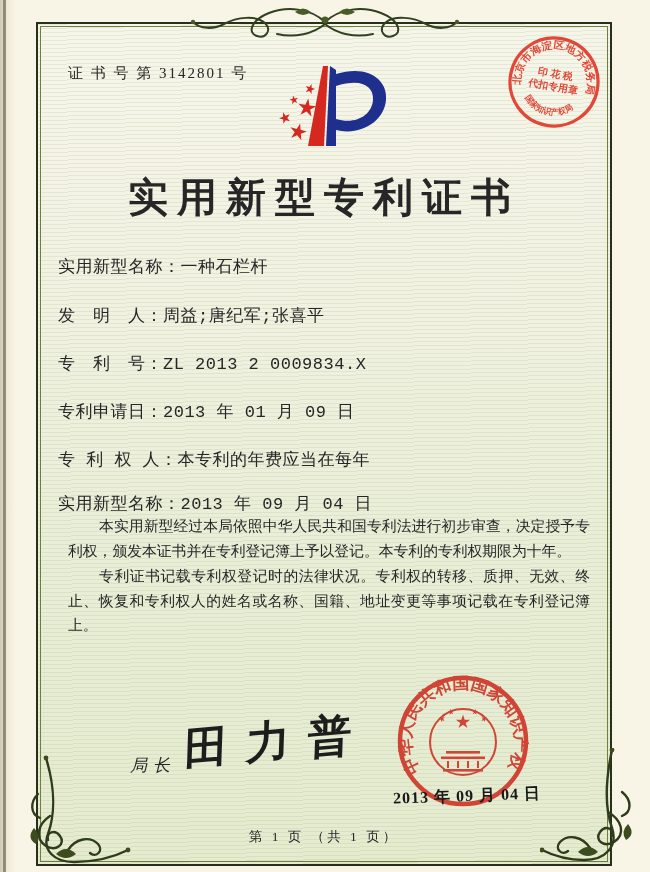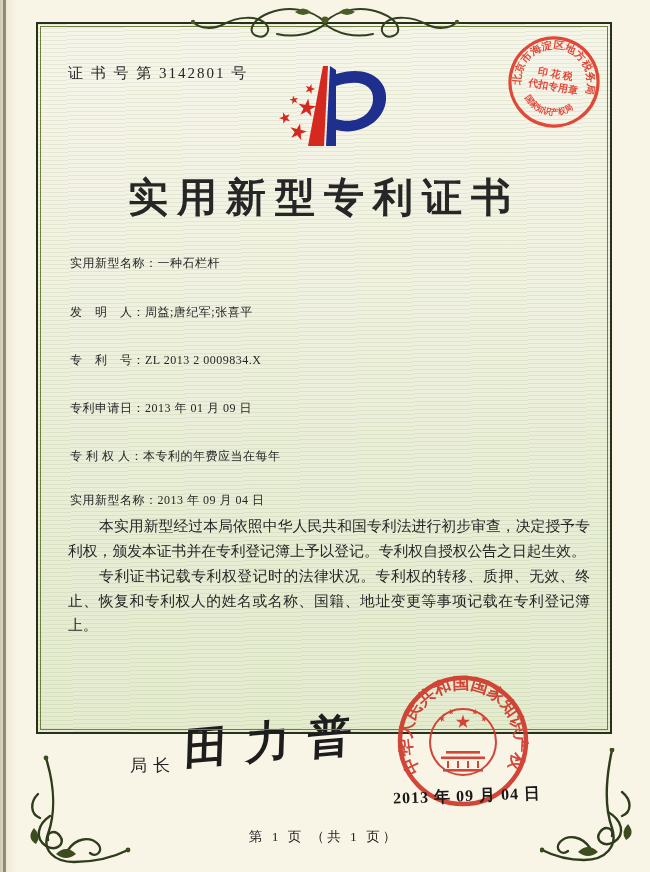--- a/index.html
+++ b/index.html
@@ -4,37 +4,37 @@
 <style>
   html,body{margin:0;padding:0;}
   body{
     width:650px;height:872px;position:relative;overflow:hidden;
     background:linear-gradient(90deg,#cfc8b2 0px,#efe9d6 7px,#f8f4e6 16px,#f8f4e6 100%);
     font-family:"Liberation Serif","DejaVu Serif",serif;color:#262626;
   }
   .spine-line{position:absolute;left:3px;top:0;width:3px;height:872px;background:rgba(40,40,30,.45);}
   
   .frame{
-    position:absolute;left:36px;top:22px;width:576px;height:712px;
+    position:absolute;left:36px;top:22px;width:576px;height:844px;
     border:2px solid #26301b;box-sizing:border-box;
     background:
       repeating-linear-gradient(179deg, rgba(125,150,75,.13) 0px, rgba(125,150,75,.13) 1px, rgba(255,255,255,0) 1px, rgba(255,255,255,0) 4px),
       linear-gradient(180deg,#f6f5ea 0%,#f2f2e3 30%,#e9eed8 62%,#e4ebcf 100%);
   }
   .frame::after{content:"";position:absolute;inset:2px;border:1px solid #707e3c;pointer-events:none;}
   .ornament{position:absolute;pointer-events:none;}
   
   .cert-no{position:absolute;left:30px;top:40px;font-size:15px;letter-spacing:2px;}
   .logo{position:absolute;left:218px;top:36px;}
   .title{position:absolute;left:0;right:0;top:146px;text-align:center;font-size:40px;font-weight:bold;letter-spacing:9px;}
-  .field{position:absolute;left:32px;font-size:12px;letter-spacing:.5px;white-space:nowrap;}
+  .field{position:absolute;left:20px;font-size:17px;letter-spacing:.5px;white-space:nowrap;font-family:Liberation Mono, monospace;}
   .f0{top:231px}.f1{top:280px}.f2{top:328px}.f3{top:376px}.f4{top:424px}.f5{top:468px}
   .paras{position:absolute;left:30px;top:490px;width:522px;font-size:14.8px;line-height:1.68;text-align:justify;}
   .paras p{margin:0;text-indent:2.1em;}
-  .sig-label{position:absolute;left:92px;top:730px;font-size:17px;letter-spacing:6px;}
+  .sig-label{position:absolute;left:92px;top:730px;font-size:17px;letter-spacing:6px;font-style:italic;}
   .sig-name{
     position:absolute;left:146px;top:688px;font-size:44px;font-weight:600;letter-spacing:18px;
     color:#1d1d1d;transform:rotate(-5deg) skewX(-7deg);white-space:nowrap;
   }
   .office-seal{position:absolute;left:350px;top:642px;opacity:.93;}
   .seal-date{
     position:absolute;left:334px;top:762px;width:190px;text-align:center;
     font-size:16px;font-weight:bold;color:#181818;letter-spacing:1px;transform:rotate(-2deg);z-index:5;
   }
   .footer{position:absolute;left:0;right:0;top:804px;text-align:center;font-size:13.5px;letter-spacing:3px;}
@@ -68,21 +68,21 @@
   <div class="title">实用新型专利证书</div>
 
   <div class="field f0"><span>实用新型名称：</span><span>一种石栏杆</span></div>
   <div class="field f1"><span>发　明　人：</span><span>周益;唐纪军;张喜平</span></div>
   <div class="field f2"><span>专　利　号：</span><span>ZL 2013 2 0009834.X</span></div>
   <div class="field f3"><span>专利申请日：</span><span>2013 年 01 月 09 日</span></div>
   <div class="field f4"><span>专 利 权 人：</span><span>本专利的年费应当在每年</span></div>
   <div class="field f5"><span>实用新型名称：</span><span>2013 年 09 月 04 日</span></div>
 
   <div class="paras">
-    <p>本实用新型经过本局依照中华人民共和国专利法进行初步审查，决定授予专利权，颁发本证书并在专利登记簿上予以登记。专利权自授权公告之日起生效。</p>
+    <p>本实用新型经过本局依照中华人民共和国专利法进行初步审查，决定授予专利权，颁发本证书并在专利登记簿上予以登记。本专利的专利权期限为十年。</p>
     <p>专利证书记载专利权登记时的法律状况。专利权的转移、质押、无效、终止、恢复和专利权人的姓名或名称、国籍、地址变更等事项记载在专利登记簿上。</p>
   </div>
 
   <div class="sig-label">局长</div>
   <div class="sig-name">田力普</div>
 
   <svg class="office-seal" width="150" height="150" viewBox="0 0 150 150">
     <defs>
       <path id="star-b" d="M0,-10 L2.23,-3.07 L9.51,-3.09 L3.61,1.17 L5.88,8.09 L0,3.8 L-5.88,8.09 L-3.61,1.17 L-9.51,-3.09 L-2.23,-3.07 Z"></path>
       <path id="seal-arc" d="M32.4,104.8 A52,52 0 1 1 117.6,104.8" fill="none"></path>

